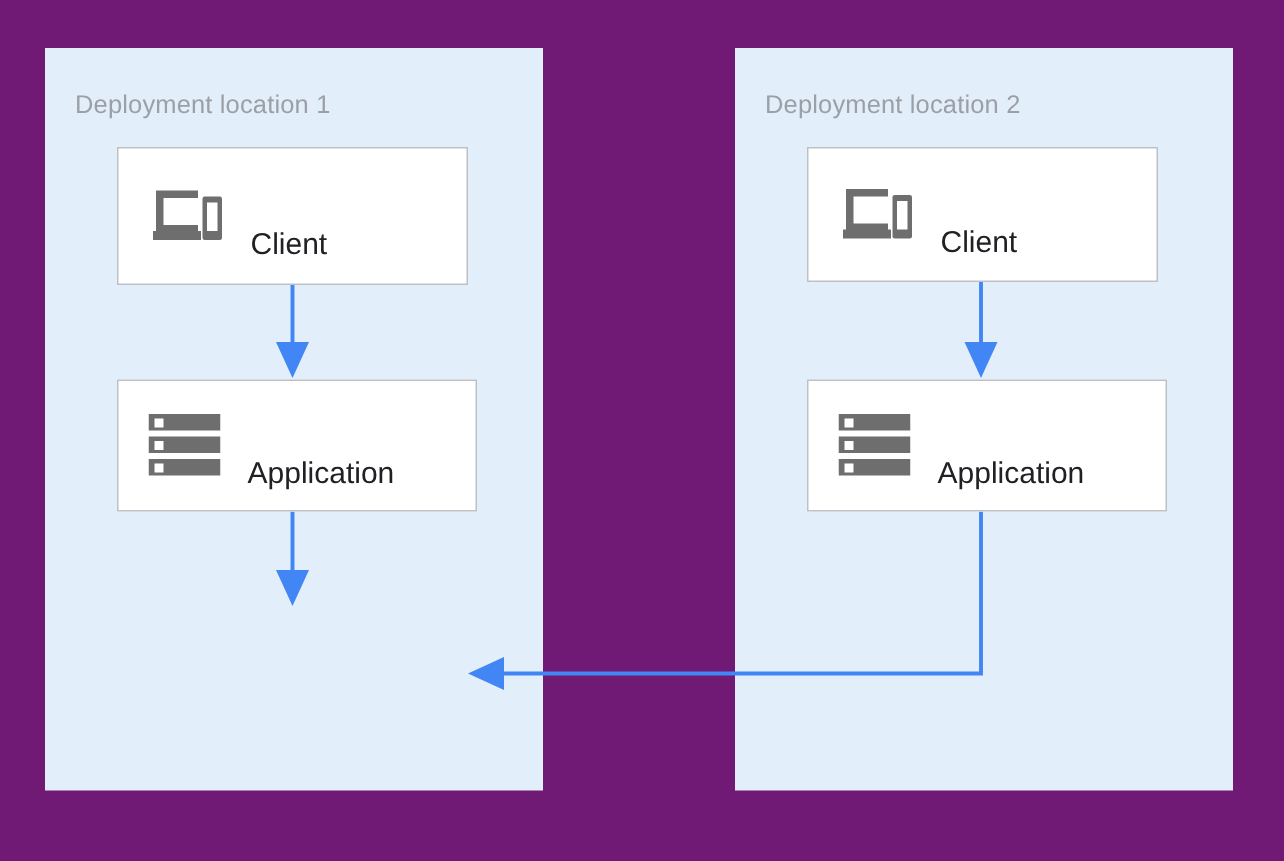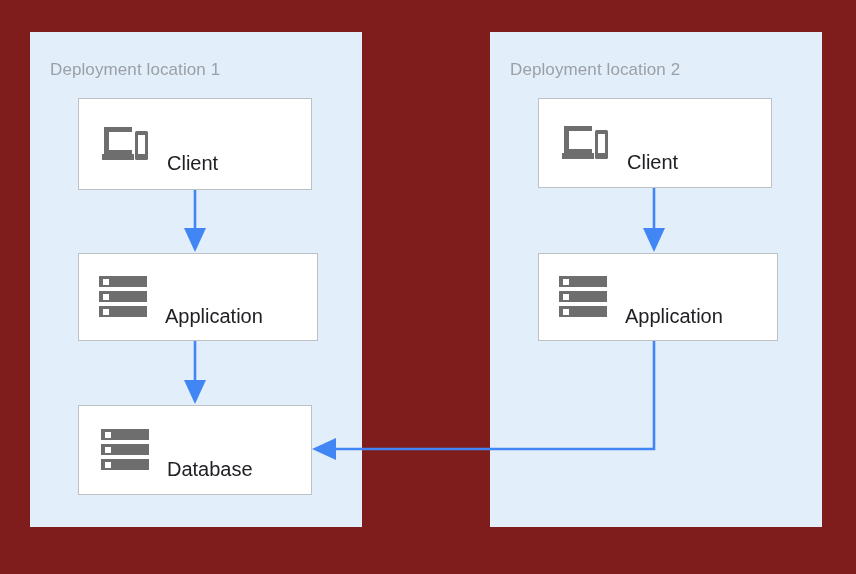--- a/index.html
+++ b/index.html
@@ -10,21 +10,21 @@
   body {
     width: 856px;
     height: 574px;
     font-family: "Liberation Sans", sans-serif;
     -webkit-font-smoothing: antialiased;
   }
   #diagram {
     position: relative;
     width: 856px;
     height: 574px;
-    background: #7f1d1d;
+    background: #701a75;
     overflow: hidden;
   }
   .zone {
     position: absolute;
     background: #e3eefb;
   }
   .zone-label {
     position: absolute;
     color: #9aa0a6;
     font-size: 17px;
@@ -117,33 +117,20 @@
         <rect x="4" y="4" width="6" height="6" fill="#ffffff"></rect>
         <rect x="0" y="16" width="48" height="11" fill="#6e6e6e"></rect>
         <rect x="4" y="19" width="6" height="6" fill="#ffffff"></rect>
         <rect x="0" y="31" width="48" height="11" fill="#6e6e6e"></rect>
         <rect x="4" y="34" width="6" height="6" fill="#ffffff"></rect>
       </svg>
     </span>
     <span class="node-label">Application</span>
   </div>
 
-  <div class="node" style="left:78px; top:405px; width:234px; height:90px;">
-    <span class="node-icon" style="width:84px; margin-left:4px;">
-      <svg width="48" height="44" viewBox="0 0 48 44" xmlns="http://www.w3.org/2000/svg">
-        <rect x="0" y="1" width="48" height="11" fill="#6e6e6e"></rect>
-        <rect x="4" y="4" width="6" height="6" fill="#ffffff"></rect>
-        <rect x="0" y="16" width="48" height="11" fill="#6e6e6e"></rect>
-        <rect x="4" y="19" width="6" height="6" fill="#ffffff"></rect>
-        <rect x="0" y="31" width="48" height="11" fill="#6e6e6e"></rect>
-        <rect x="4" y="34" width="6" height="6" fill="#ffffff"></rect>
-      </svg>
-    </span>
-    <span class="node-label">Database</span>
-  </div>
 
   <div class="node" style="left:538px; top:98px; width:234px; height:90px;">
     <span class="node-icon" style="width:84px; margin-left:4px;">
       <svg width="46" height="38" viewBox="0 0 46 38" xmlns="http://www.w3.org/2000/svg">
         <path d="M2 2 h28 v5 h-23 v18 h23 v5 h-28 z" fill="#6e6e6e"></path>
         <rect x="0" y="29" width="32" height="6" fill="#6e6e6e"></rect>
         <rect x="33" y="6" width="13" height="29" rx="1.5" fill="#6e6e6e"></rect>
         <rect x="36" y="10" width="7" height="19" fill="#ffffff"></rect>
       </svg>
     </span>

